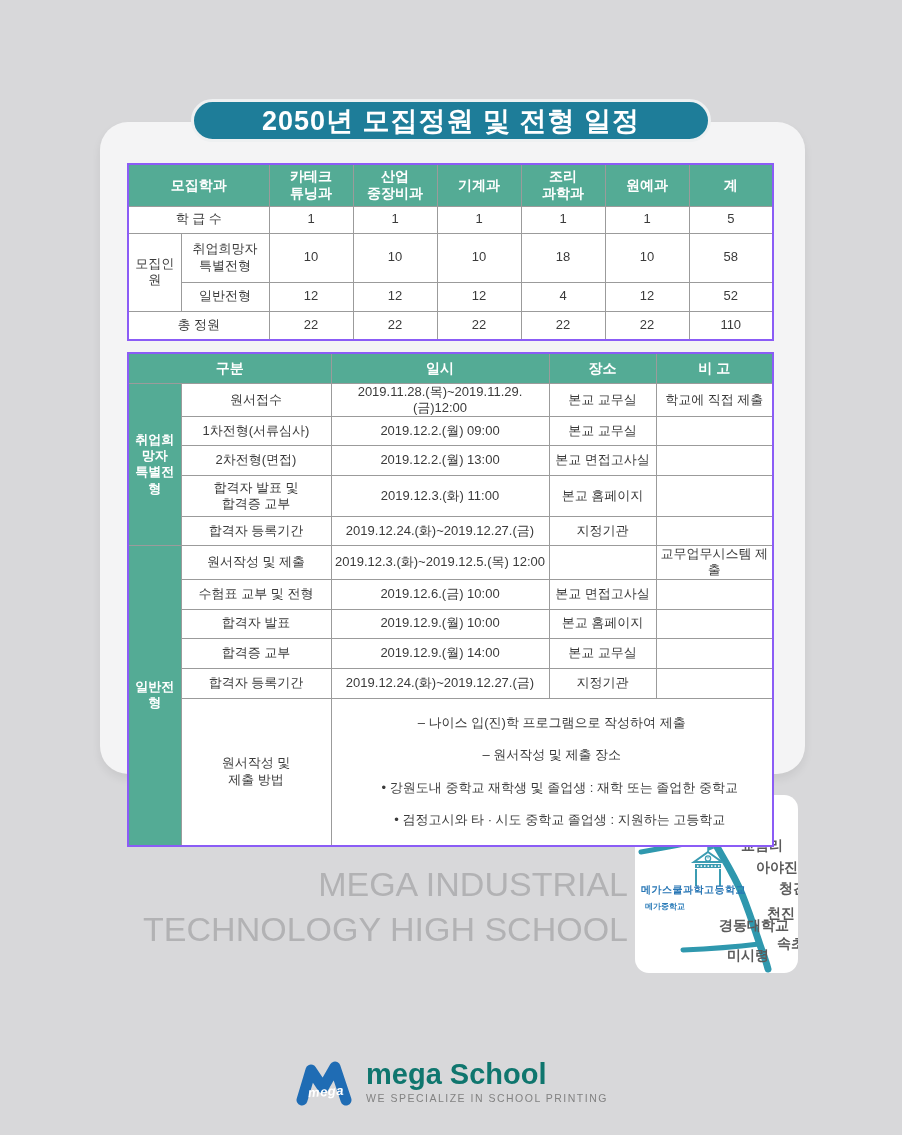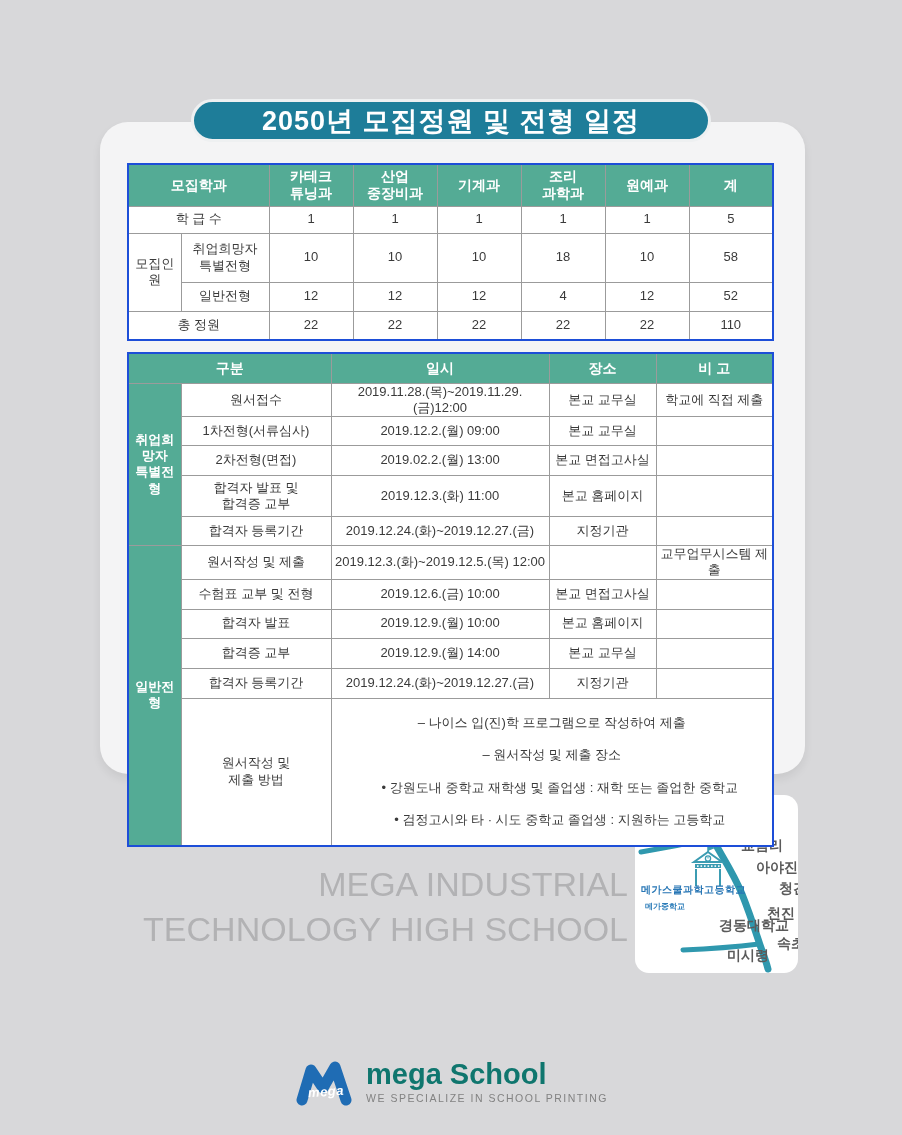--- a/index.html
+++ b/index.html
@@ -27,21 +27,21 @@
   
   table.tbl{
     position:absolute;border-collapse:collapse;table-layout:fixed;
     background:#ffffff;z-index:4;
   }
   .tbl td,.tbl th{
     border:1px solid #9b9b9b;text-align:center;vertical-align:middle;
     font-size:13px;font-weight:normal;color:#3a3a3a;
     white-space:pre-line;padding:0 2px;box-sizing:border-box;line-height:1.25;
   }
-  .tbl{border:2px solid #1d4ed8;}
+  .tbl{border:2px solid #8b5cf6;}
   .tbl .gh{background:#54ab95;color:#ffffff;font-weight:bold;font-size:14px;}
   .tbl .grp{background:#54ab95;color:#ffffff;font-weight:bold;font-size:13px;}
   .quota{left:127px;top:163px;width:645px;}
   .sched{left:127px;top:352px;width:645px;}
   tr.h42{height:42px;} tr.h30{height:30px;} tr.h29{height:29px;}
   tr.h27{height:27px;} tr.h49{height:49px;} tr.h41{height:41px;} tr.h83{height:83px;}
   .method-cell{text-align:left;padding:6px 8px;font-size:12.5px;line-height:1.45;margin-top:24px;}
   .method-cell .indent{padding-left:16px;display:block;}
   .method-cell span{display:block;}
   
@@ -170,21 +170,21 @@
       <td>학교에 직접 제출</td>
     </tr>
     <tr class="h29">
       <td>1차전형(서류심사)</td>
       <td>2019.12.2.(월) 09:00</td>
       <td>본교 교무실</td>
       <td></td>
     </tr>
     <tr class="h30">
       <td>2차전형(면접)</td>
-      <td>2019.02.2.(월) 13:00</td>
+      <td>2019.12.2.(월) 13:00</td>
       <td>본교 면접고사실</td>
       <td></td>
     </tr>
     <tr class="h41">
       <td>합격자 발표 및
 합격증 교부</td>
       <td>2019.12.3.(화) 11:00</td>
       <td>본교 홈페이지</td>
       <td></td>
     </tr>

